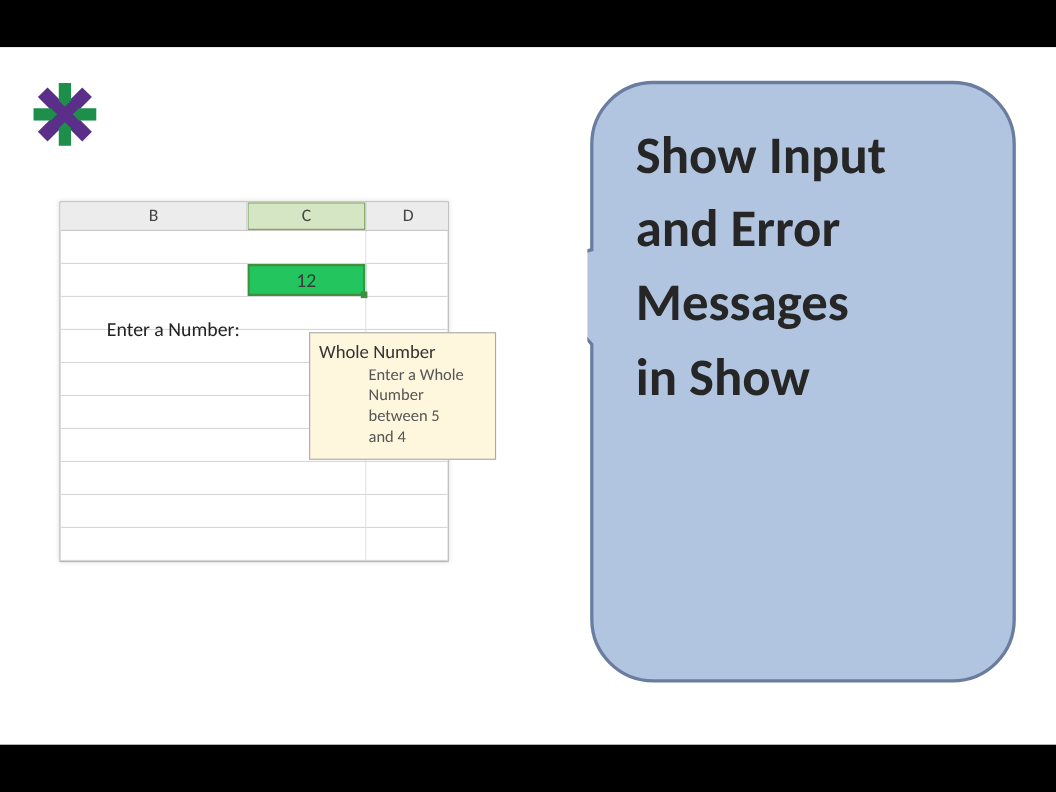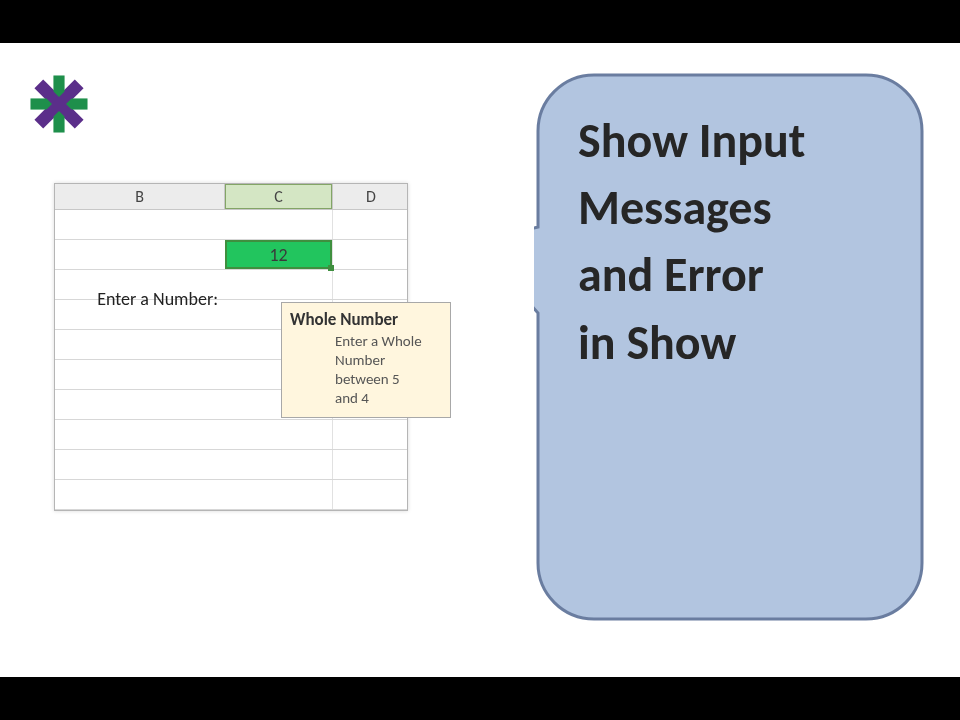--- a/index.html
+++ b/index.html
@@ -103,21 +103,21 @@
       left: 226px;
       width: 170px;
       border: 1px solid #a8a8a8;
       background: #fff6de;
       padding: 6px 8px 10px 8px;
       font-size: 16px;
       color: #565656;
       line-height: 1.25;
     }
     .tooltip .tt-title {
-      font-weight: bold;
+      font-weight: normal;
       color: #333;
       font-size: 17px;
       margin-bottom: 2px;
     }
     .tooltip .tt-body {
       font-size: 15px;
       margin-left: 45px;
     }
 
     
@@ -242,21 +242,21 @@
                H60
                a56 56 0 0 1 -56 -56
                V242
                L-58 172
                L4 156
                V60
                a56 56 0 0 1 56 -56 Z" fill="#b2c5e0" stroke="#6a7da0" stroke-width="3"></path>
     </svg>
     <div class="callout-text">
       <div>Show Input</div>
+      <div>and Error</div>
       <div>Messages</div>
-      <div>and Error</div>
       <div> in Show</div>
     </div>
   </div>
 
 </div>
 
 <div class="bar bottom"></div>
 
 </body></html>

